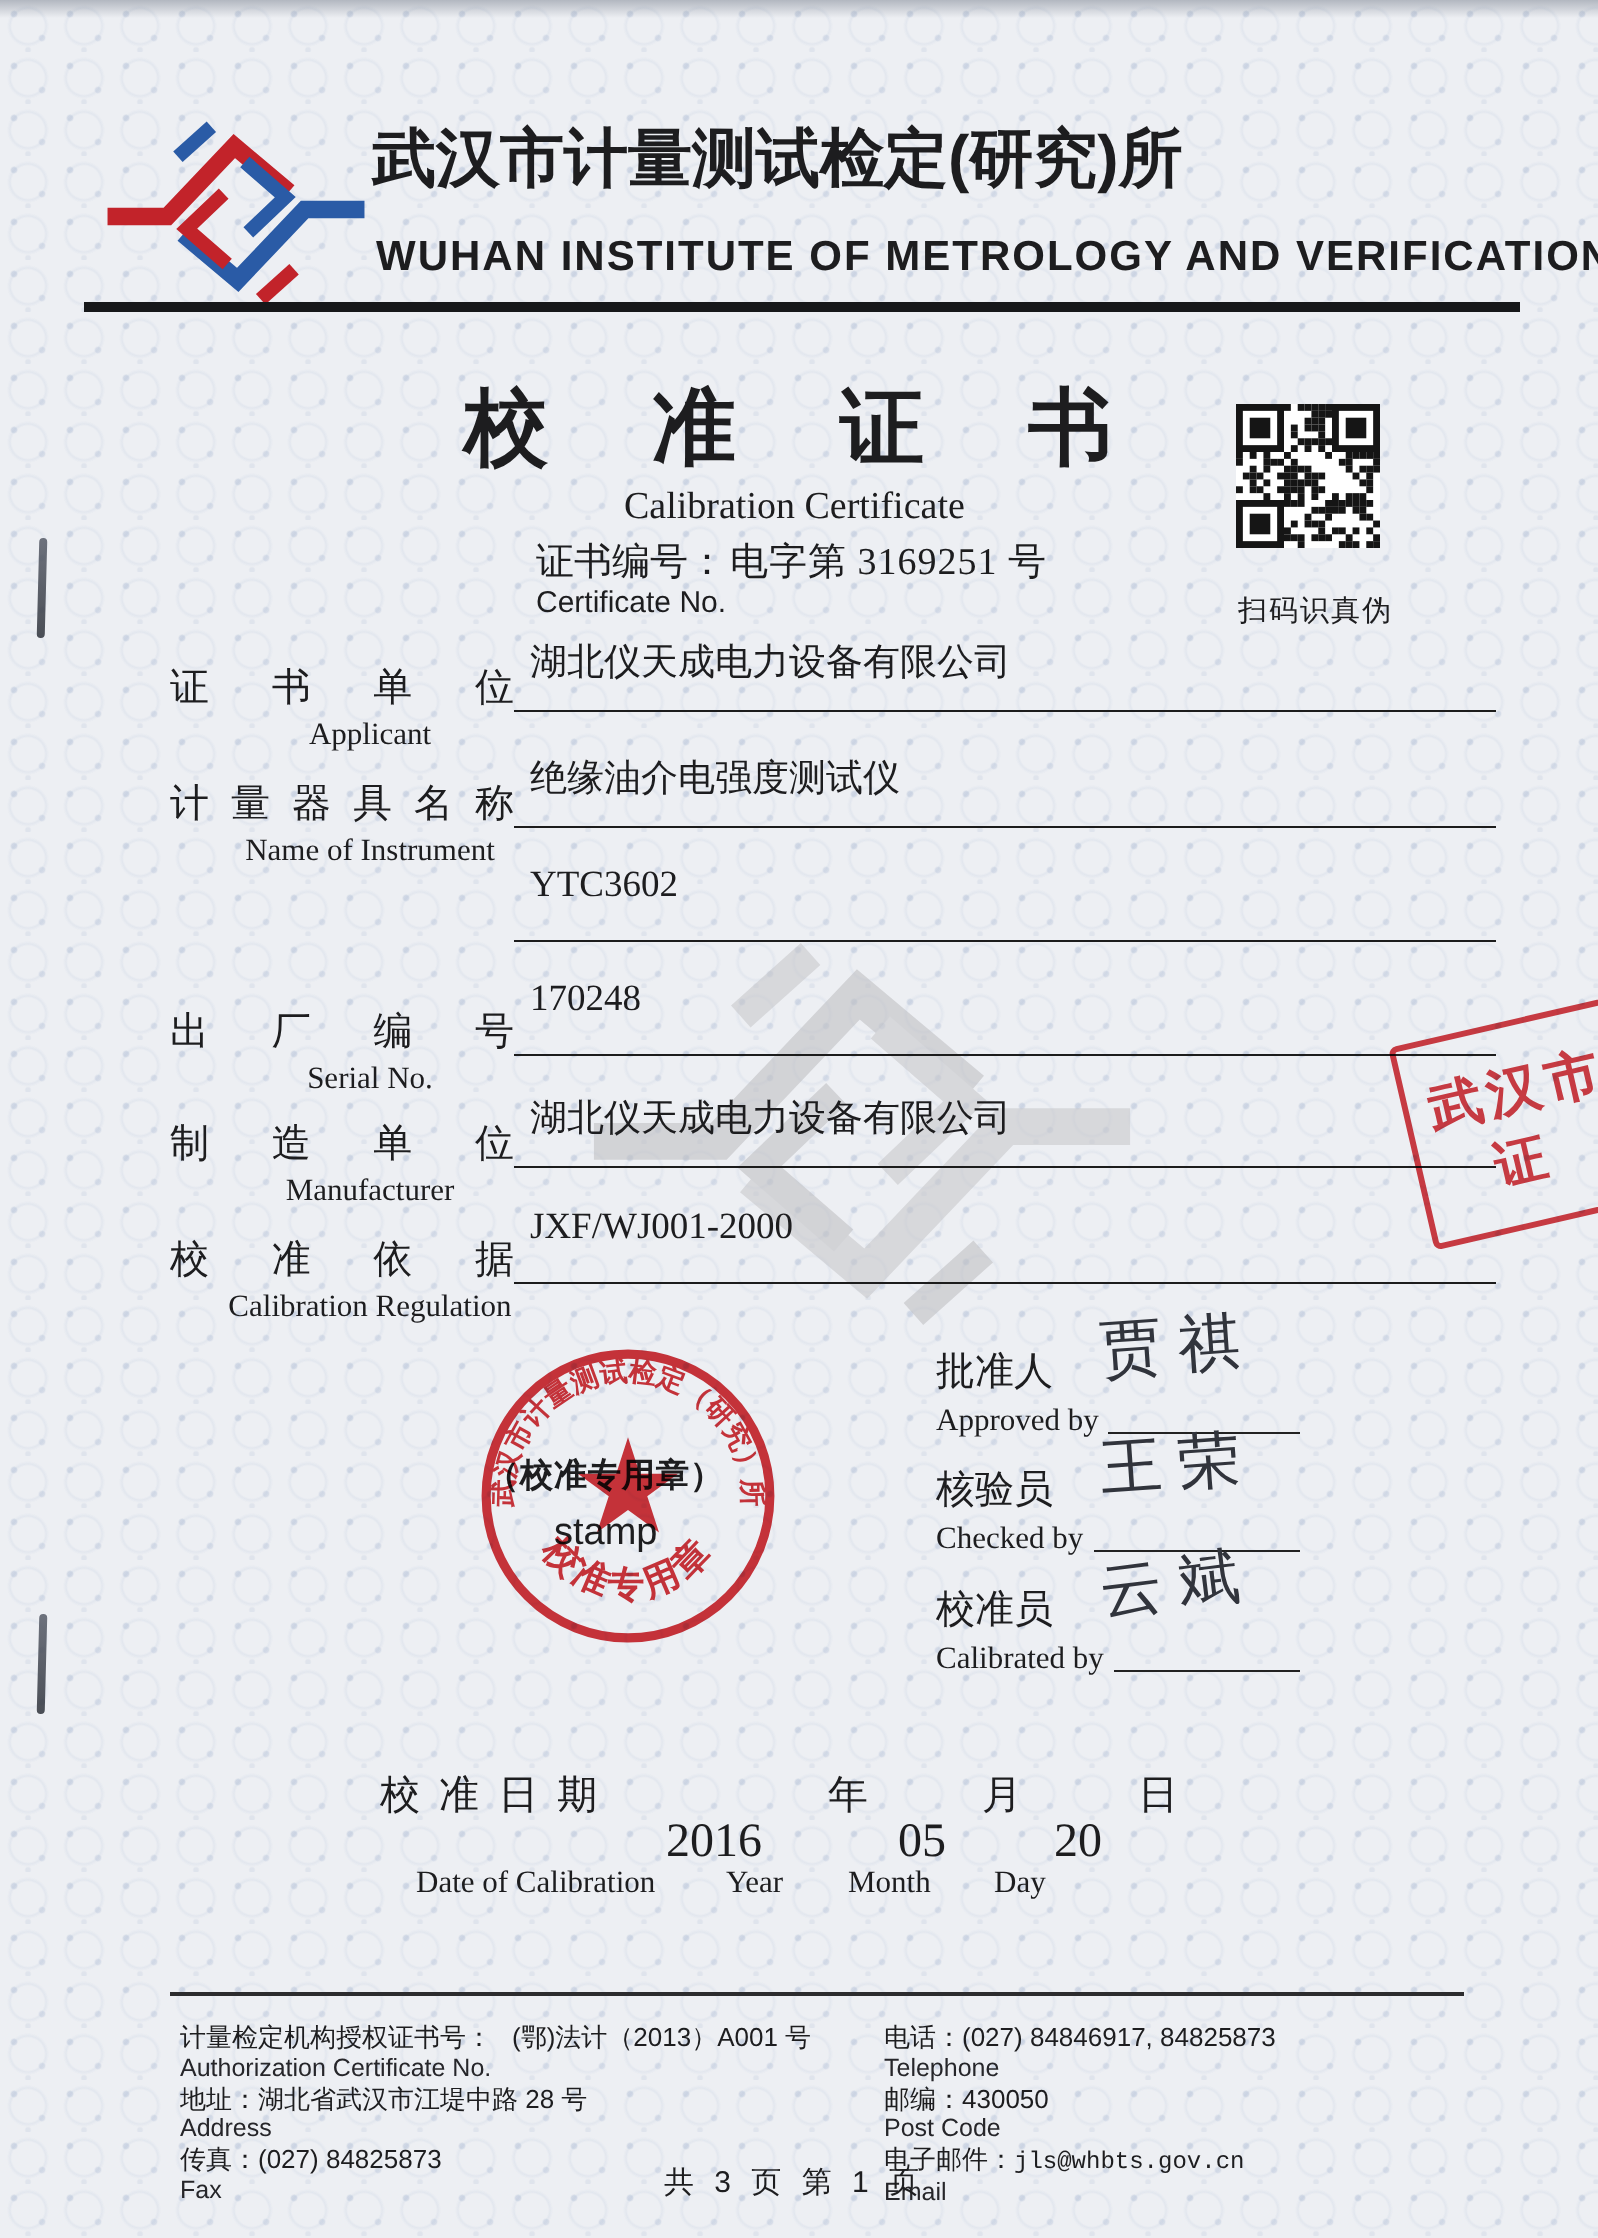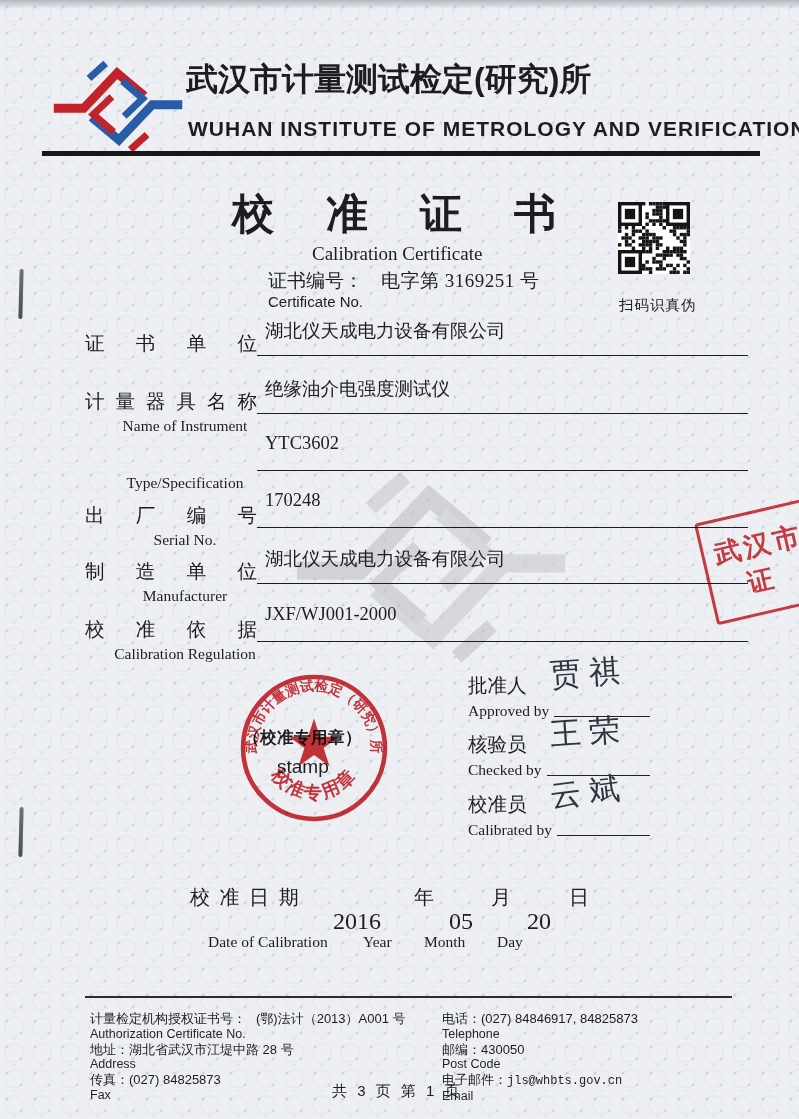--- a/index.html
+++ b/index.html
@@ -24,21 +24,21 @@
   
   .logo{position:absolute;left:52px;top:58px;--c1:#c2232a;--c2:#2a5ba6;}
   .org-cn{position:absolute;left:186px;top:58px;font-size:32px;font-weight:700;letter-spacing:0px;white-space:nowrap;}
   .org-en{position:absolute;left:188px;top:117px;font-size:21px;font-weight:700;letter-spacing:1px;white-space:nowrap;}
   .hrule{position:absolute;left:42px;top:151px;width:718px;height:5px;background:#17181a;}
 
   
   .title-cn{position:absolute;left:232px;top:186px;font-size:42px;font-weight:700;letter-spacing:52px;white-space:nowrap;}
   .title-en{position:absolute;left:312px;top:243px;font-size:19px;}
   .certno{position:absolute;left:268px;top:268px;font-size:19px;white-space:nowrap;}
-  .certno .val{font-family:"Liberation Serif","DejaVu Serif",serif;margin-left:18px;letter-spacing:.5px;}
+  .certno .val{font-family:"Liberation Serif","DejaVu Serif",serif;margin-left:2px;letter-spacing:.5px;}
   .certno-en{position:absolute;left:268px;top:293px;font-size:15px;}
 
   .qr{position:absolute;left:618px;top:202px;width:72px;height:72px;}
   .qr-caption{position:absolute;left:619px;top:296px;font-size:14.5px;letter-spacing:1px;}
 
   
   .wm{position:absolute;left:293px;top:466px;--c1:#bdbdc0;--c2:#c6c6c9;opacity:.55;}
 
   
   .field{position:absolute;left:85px;width:663px;height:56px;}
@@ -270,31 +270,31 @@
   <div class="qr-caption">扫码识真伪</div>
 
   <svg class="wm" width="276" height="202" viewBox="0 0 150 110">
     <use href="#wimv-logo"></use>
   </svg>
 
   <div class="field" style="top:322px">
     <div class="f-val">湖北仪天成电力设备有限公司</div>
     <div class="f-cn">证 书 单 位</div>
     <div class="f-line"></div>
+    <div class="f-en">Applicant</div>
   </div>
   <div class="field" style="top:380px">
     <div class="f-val">绝缘油介电强度测试仪</div>
     <div class="f-cn">计 量 器 具 名 称</div>
     <div class="f-line"></div>
     <div class="f-en">Name of Instrument</div>
   </div>
   <div class="field" style="top:437px">
     <div class="f-val serif">YTC3602</div>
     <div class="f-line"></div>
-    <div class="f-en">Type/Specification</div>
   </div>
   <div class="field" style="top:494px">
     <div class="f-val serif">170248</div>
     <div class="f-cn">出 厂 编 号</div>
     <div class="f-line"></div>
     <div class="f-en">Serial No.</div>
   </div>
   <div class="field" style="top:550px">
     <div class="f-val">湖北仪天成电力设备有限公司</div>
     <div class="f-cn">制 造 单 位</div>

